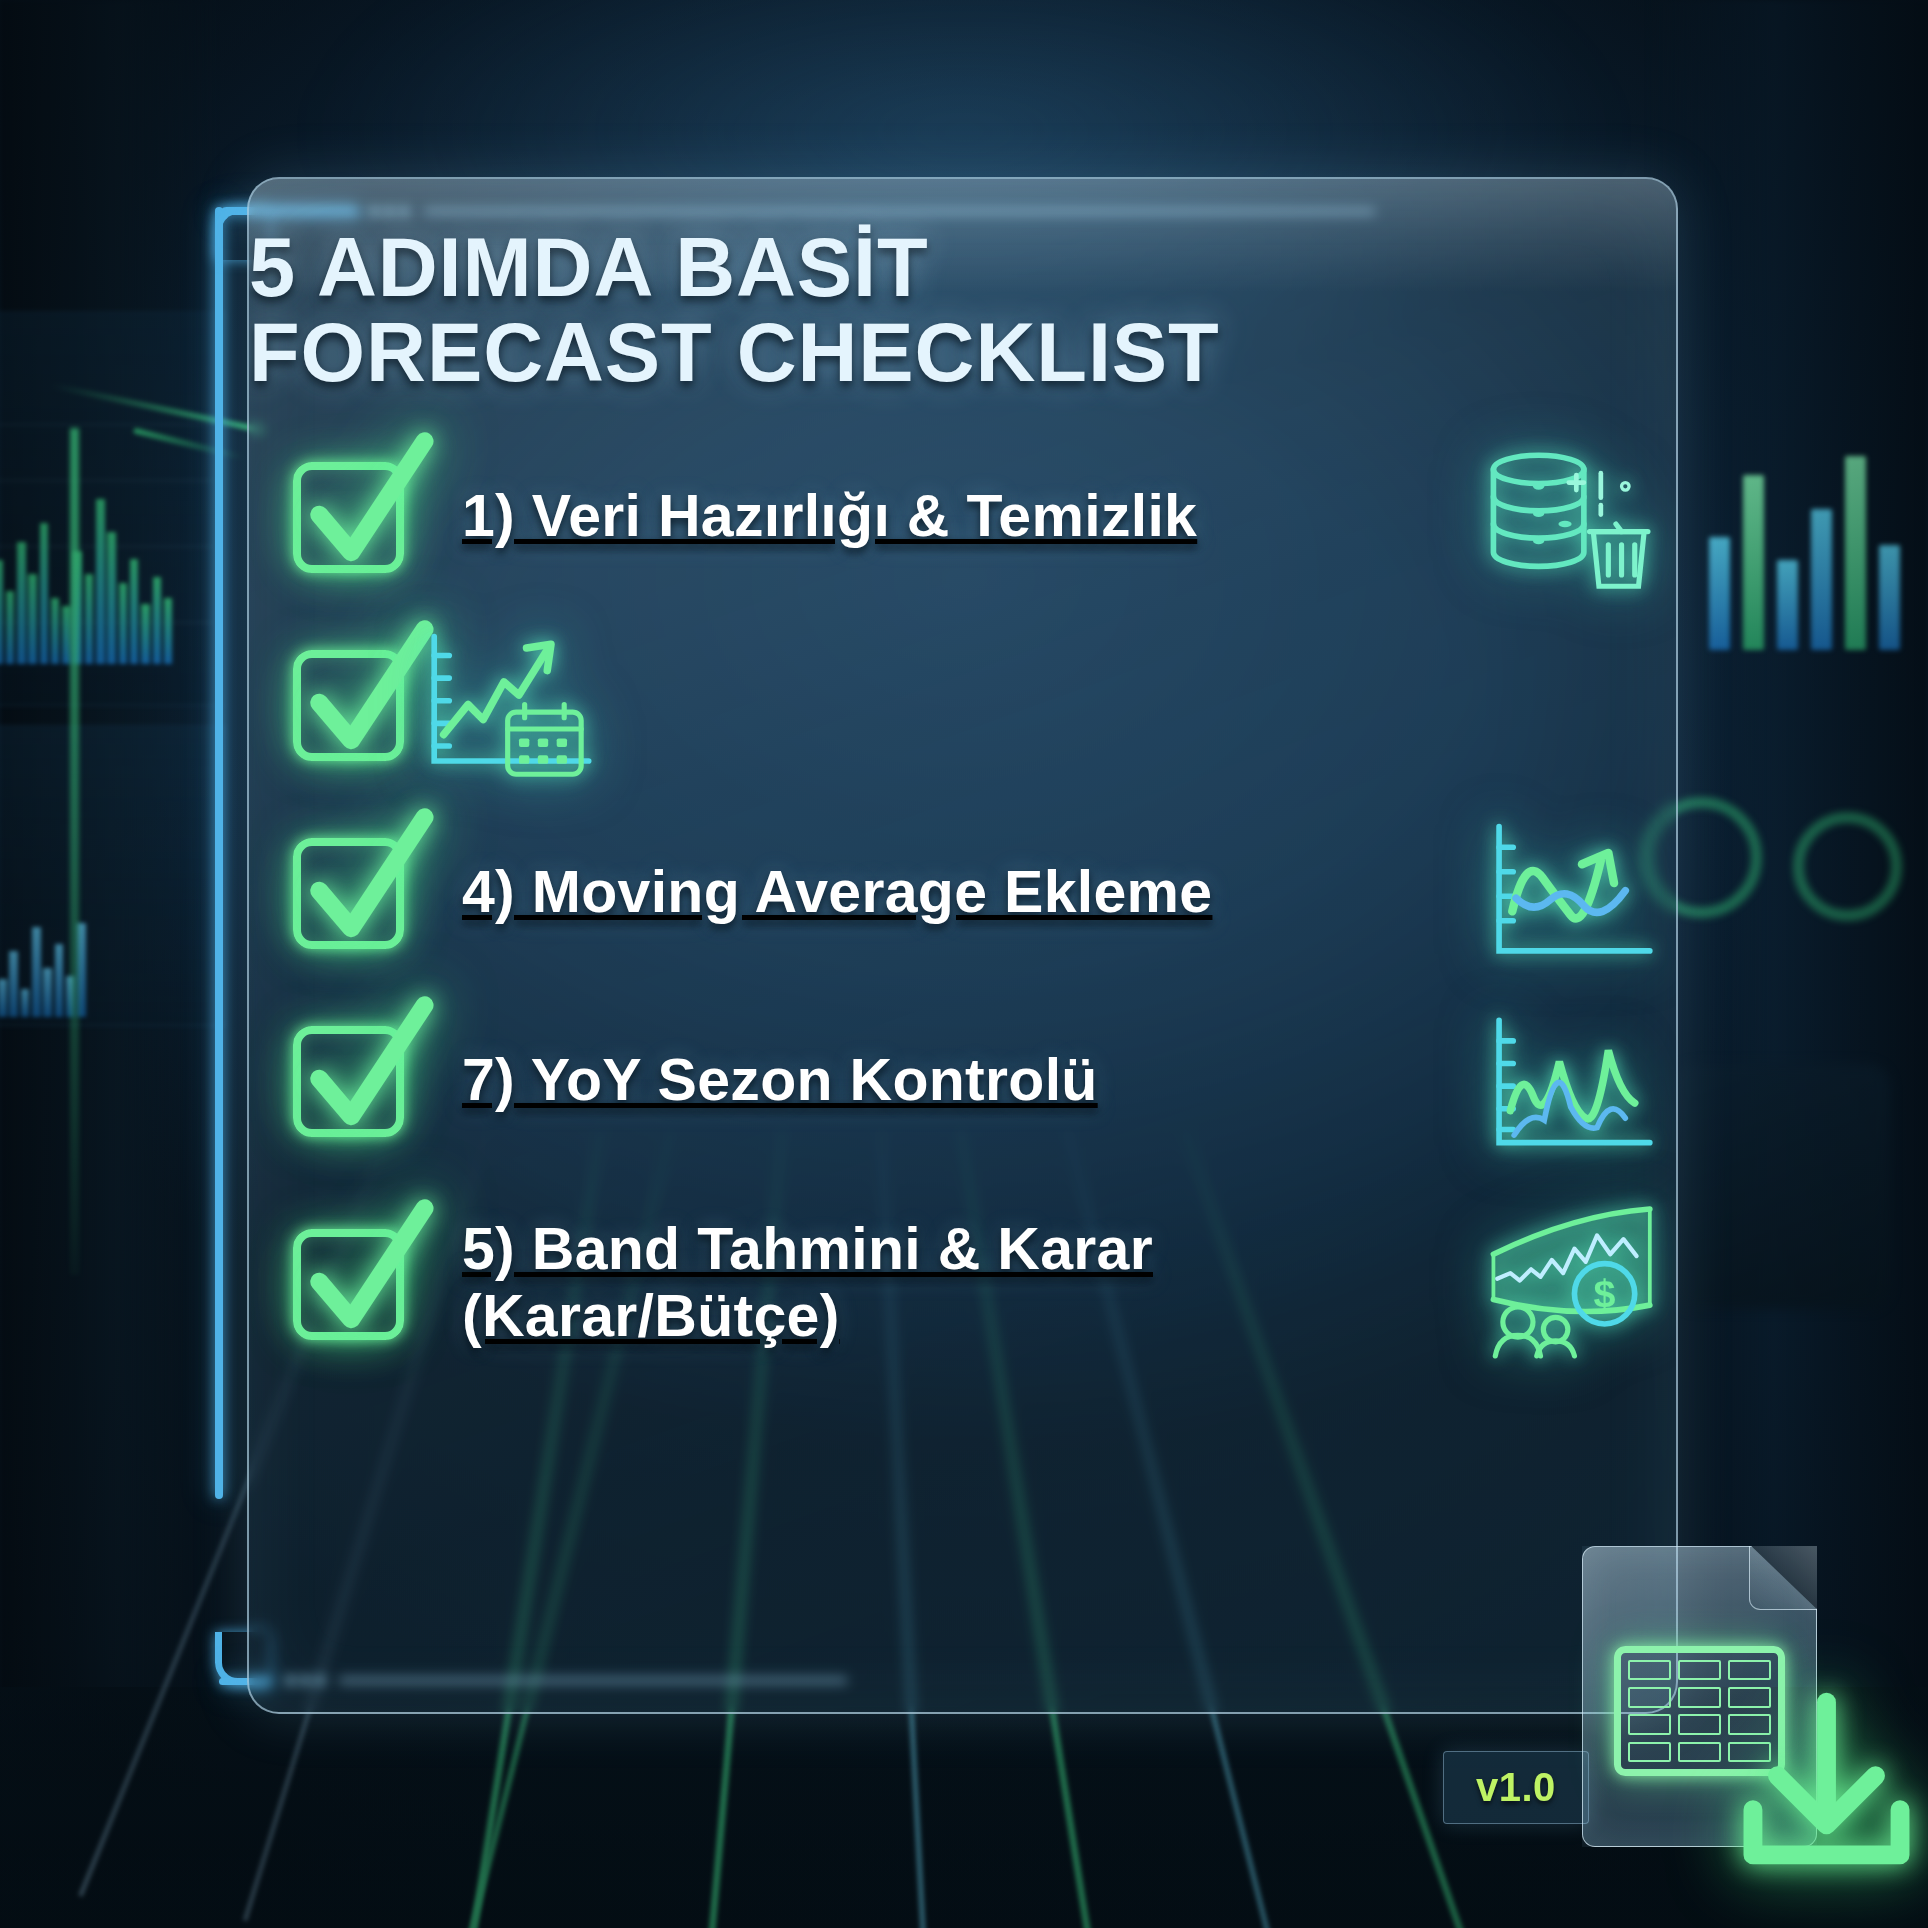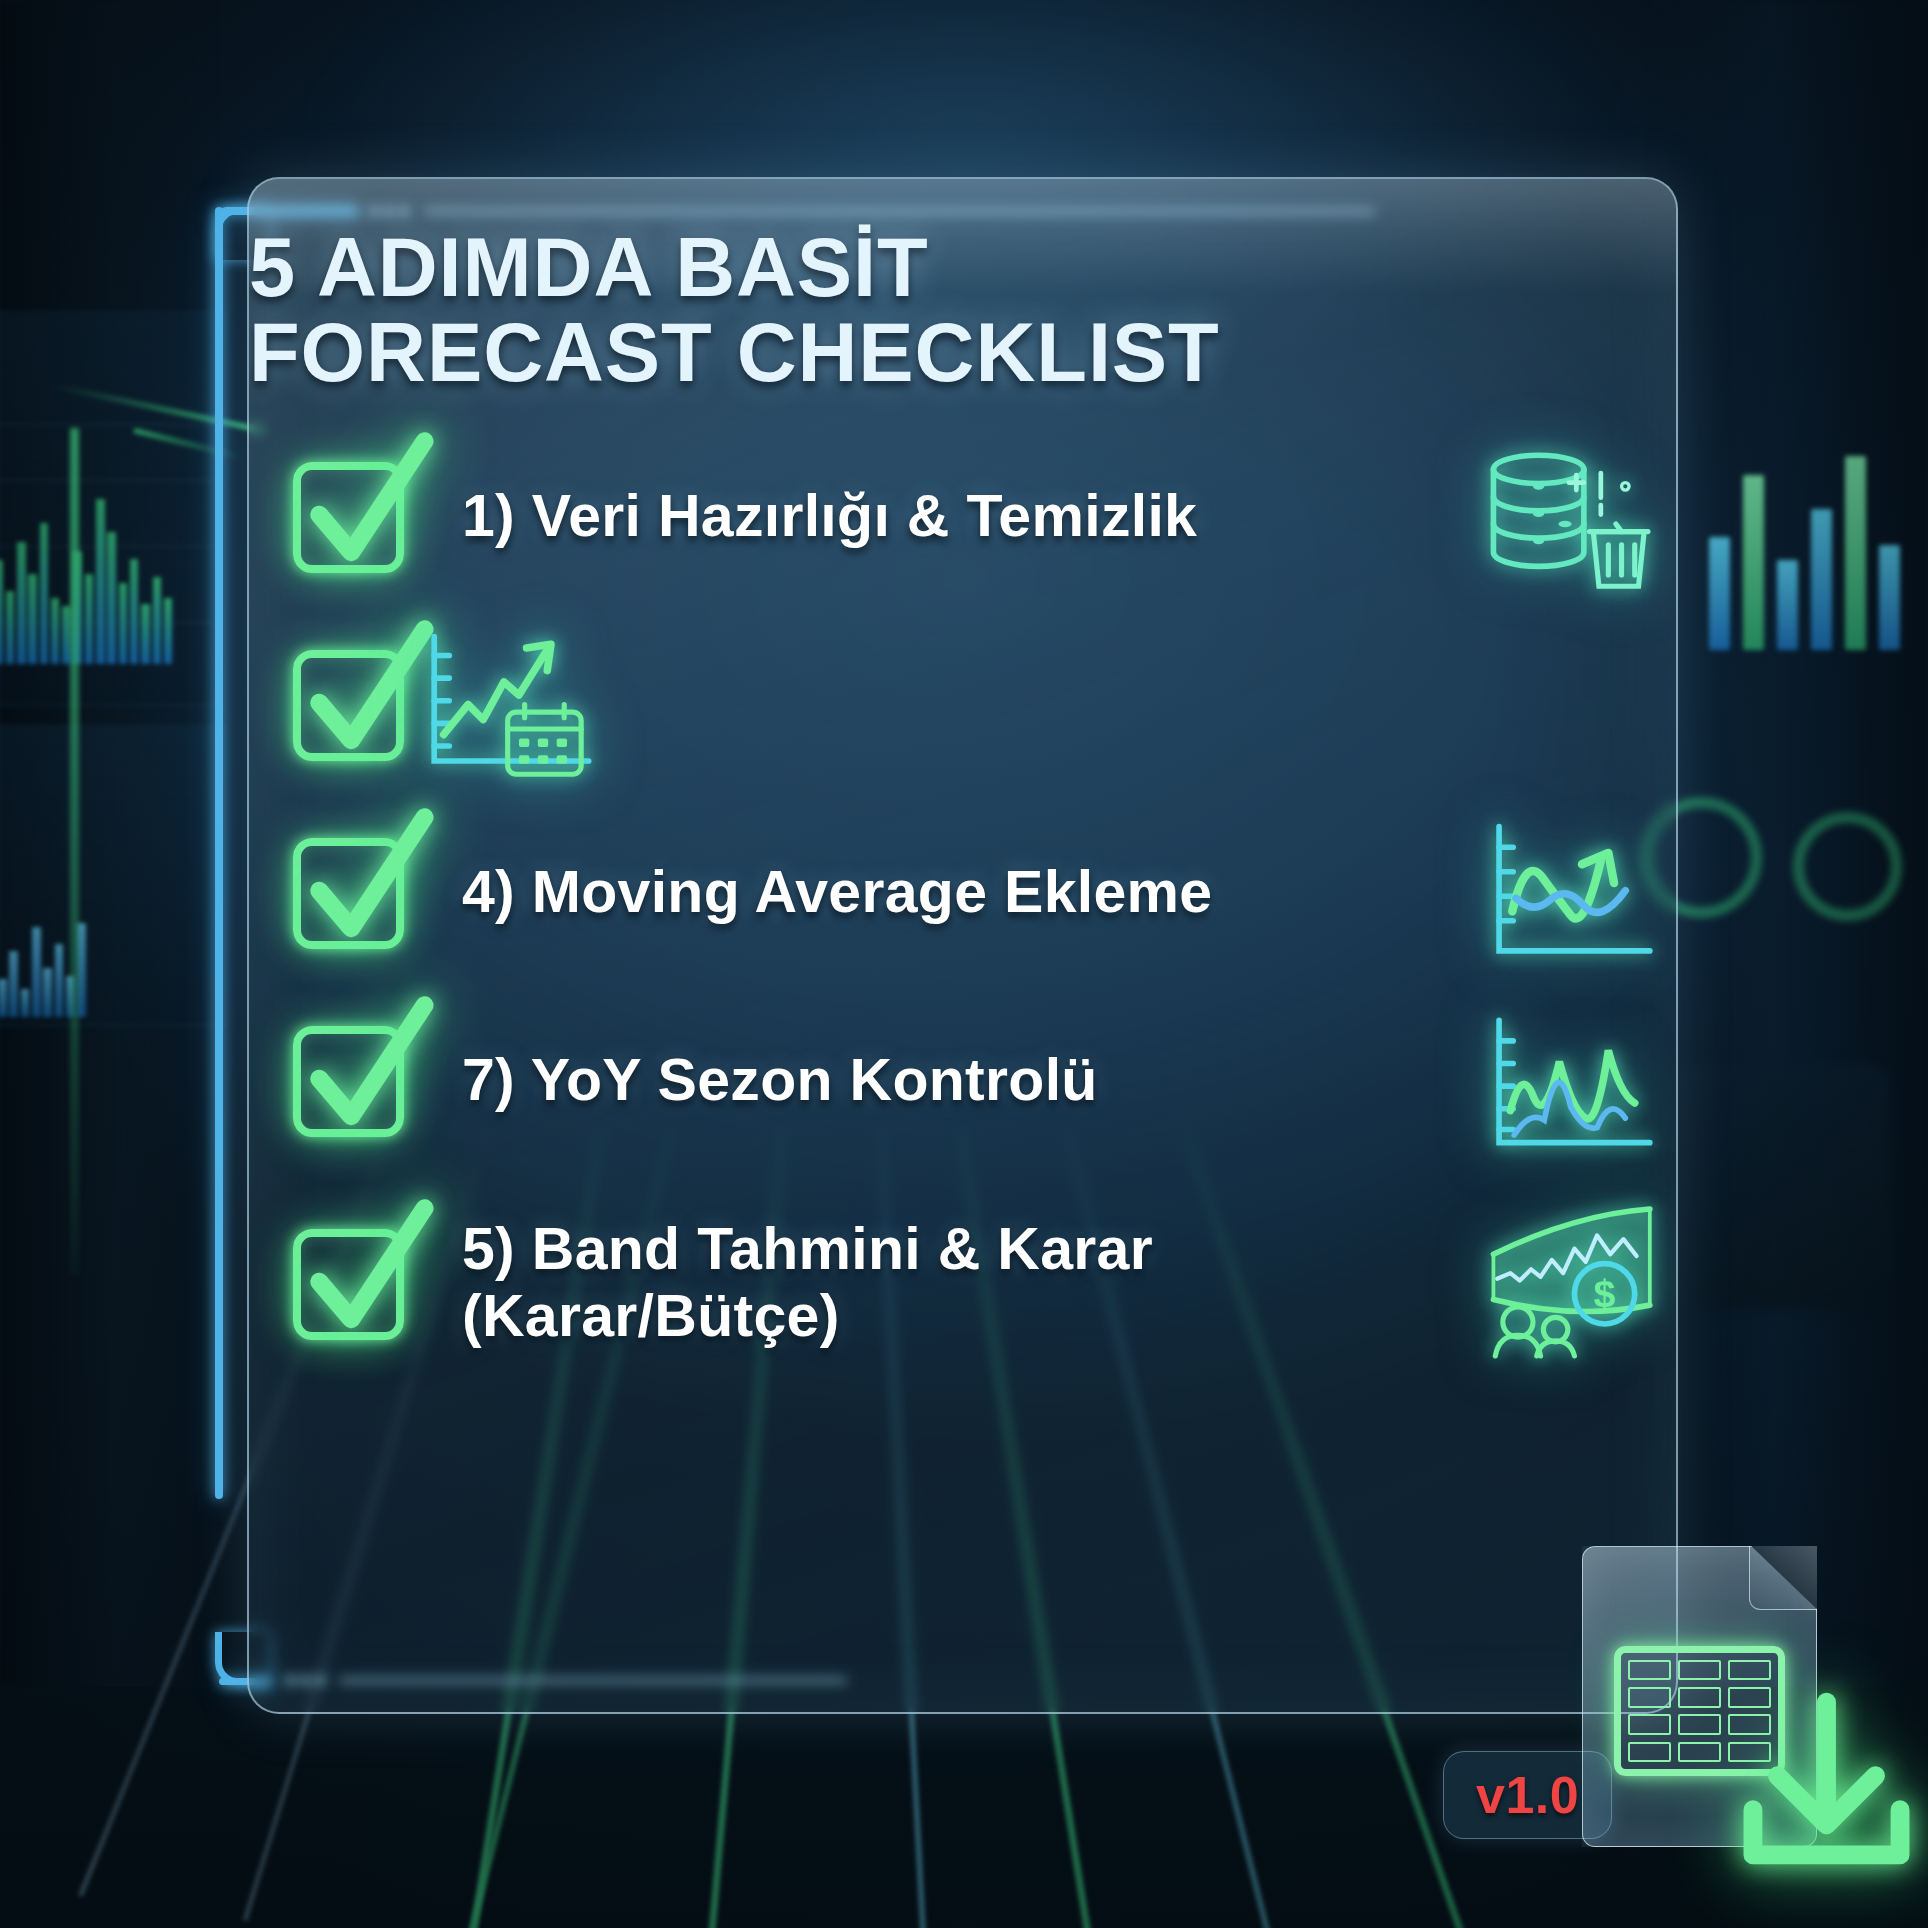--- a/index.html
+++ b/index.html
@@ -82,21 +82,21 @@
   
   #title{
     position:absolute; left:0; right:0; top:47px; text-align:left;
     color:#e4f4fd; font-weight:bold; font-size:83px; line-height:1.02;
     letter-spacing:0.9px;
     text-shadow:0 4.7px 9.4px rgba(4,16,26,.75), 0 0 32px rgba(170,225,255,.45);
   }
   #title .l2{ display:block; }
 
   
-  #list{ position:absolute; left:0; right:0; top:243px; }
+  #list{ position:absolute; left:0; right:0; top:243px;text-decoration:underline; }
   .row{ position:relative; display:flex; align-items:center; height:188px; padding:0 0 0 17px; }
   .row.tall{ height:217px; }
 
   .chk{ position:relative; width:134px; height:134px; margin-left:21px; flex:0 0 auto; }
   .chk .box{
     position:absolute; left:5.6px; top:13px; width:111px; height:111px;
     border:8.5px solid #6ef09a; border-radius:19px;
     box-shadow:0 0 13px rgba(110,240,154,.95),0 0 40px rgba(80,235,140,.6), inset 0 0 19px rgba(110,240,154,.35);
   }
   .chk svg{ position:absolute; left:0; top:-21px; width:151px; height:160px; overflow:visible;
@@ -109,24 +109,24 @@
     flex:1 1 auto;
   }
 
   .rowicon{ position:relative; width:179px; height:151px; margin-right:13px; flex:0 0 auto; }
   .rowicon svg{ width:100%; height:100%; overflow:visible;
     filter:drop-shadow(0 0 8.5px rgba(90,235,190,.85)) drop-shadow(0 0 24.5px rgba(60,210,190,.55)); }
 
   
   #version{
     position:absolute; left:1443px; top:1751px;
-    padding:13px 32px; border-radius:21px;
+    padding:13px 32px; border-radius:4px;
     border:1.9px solid rgba(175,215,240,.40);
     background:rgba(40,80,108,.42);
-    color:#ef4444; font-weight:bold; font-size:52px; letter-spacing:0.5px;
+    color:#bef264; font-weight:bold; font-size:40px; letter-spacing:0.5px;
     text-shadow:0 2.8px 5.6px rgba(0,0,0,.6);
     box-shadow:0 0 21px rgba(120,190,230,.2);
   }
   #filecard{
     position:absolute; left:1582px; top:1546px; width:235px; height:301px;
   }
   #filecard .sheet{
     position:absolute; inset:0;
     background:linear-gradient(155deg,rgba(205,232,248,.46),rgba(135,185,215,.30) 55%,rgba(110,165,200,.34));
     border:1.9px solid rgba(222,242,254,.72);

